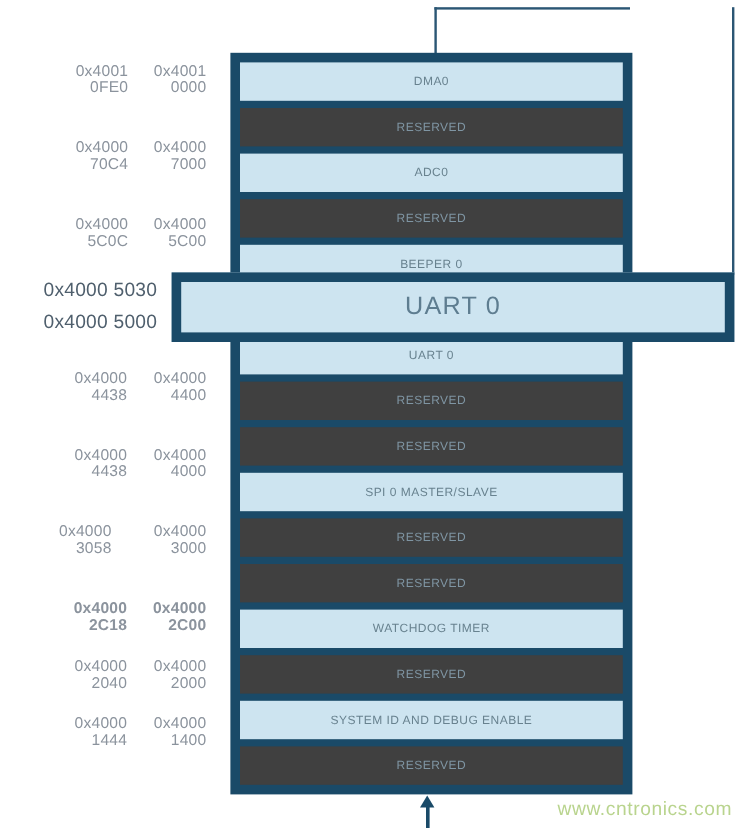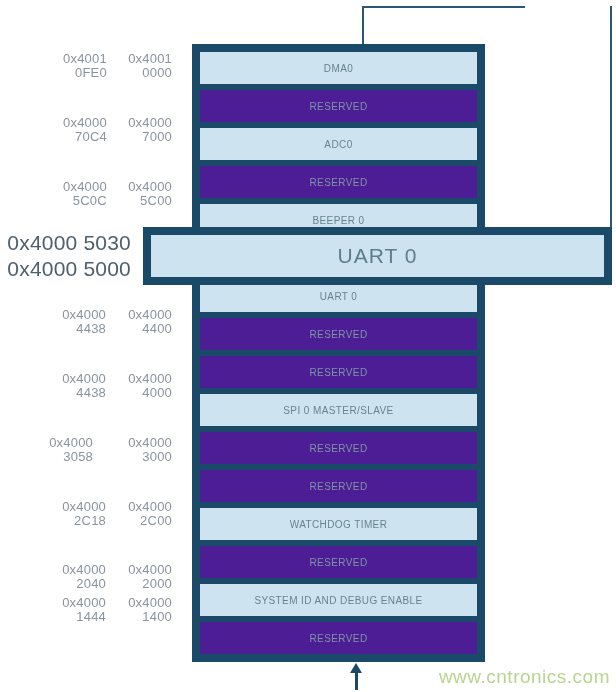--- a/index.html
+++ b/index.html
@@ -6,59 +6,59 @@
   .canvas{
     position:relative;width:616px;height:692px;overflow:hidden;background:#ffffff;
     font-family:"Liberation Sans", sans-serif;
   }
   
   .hline{position:absolute;left:362px;top:6px;width:163px;height:2px;background:#2b5674;}
   .vstem{position:absolute;left:362px;top:6px;width:2px;height:40px;background:#2b5674;}
   .vright{position:absolute;left:610px;top:6px;width:2px;height:223px;background:#2b5674;}
   
   .stack{
-    position:absolute;left:192px;top:44px;width:293px;height:618px;
+    position:absolute;left:192px;top:44px;width:335px;height:618px;
     background:#1a4a68;box-sizing:border-box;padding:8px;
     display:flex;flex-direction:column;gap:6px;z-index:1;text-align:right;
   }
   .row{
     flex:1 1 auto;display:flex;align-items:center;justify-content:center;
     font-size:10px;letter-spacing:0.4px;white-space:nowrap;
   }
   .row.light{background:#cde4f0;color:#68828f;}
-  .row.white{background:#4c1d95;color:#7f95a3;}
+  .row.white{background:#404040;color:#7f95a3;}
   
   .addr{
     position:absolute;left:40px;width:132px;height:26px;
     display:flex;flex-direction:row;justify-content:center;text-align:right;
     font-size:13px;line-height:13.5px;color:#8b939d;letter-spacing:0.2px;z-index:1;
   }
   
   .callout{
     position:absolute;left:143px;top:227px;width:469px;height:58px;box-sizing:border-box;
     background:#cde4f0;border:8px solid #1a4a68;z-index:3;
     display:flex;align-items:center;justify-content:center;
   }
   .callout span{font-size:21px;color:#5e7d90;letter-spacing:1px;}
   .big-addr{
     position:absolute;left:0px;top:230px;width:131px;text-align:right;
-    font-size:21px;line-height:26px;color:#4f5f6d;letter-spacing:0.2px;z-index:3;
+    font-size:16px;line-height:26px;color:#4f5f6d;letter-spacing:0.2px;z-index:3;
   }
   
   .arrow{position:absolute;left:345px;top:663px;width:22px;height:28px;z-index:1;}
   .arrow .head{
     position:absolute;left:5px;top:0;width:0;height:0;
     border-left:6px solid transparent;border-right:6px solid transparent;
     border-bottom:10px solid #1a4a68;
   }
   .arrow .shaft{position:absolute;left:9.5px;top:8px;width:3px;height:19px;background:#1a4a68;}
   
   .watermark{
     position:absolute;right:6px;top:666px;z-index:5;
-    font-size:19px;color:#b9d48e;letter-spacing:0.5px;
+    font-size:16px;color:#b9d48e;letter-spacing:0.5px;
   }
 </style>
 </head>
 <body>
 
 <div class="canvas">
   <div class="hline"></div>
   <div class="vstem"></div>
   <div class="vright"></div>
 
@@ -130,25 +130,25 @@
         <div>0x4000 4400</div>
       </div>
       <div class="addr" style="top: 372px;">
         <div>0x4000 4438</div>
         <div>0x4000 4000</div>
       </div>
       <div class="addr" style="top: 436px; gap: 26px;">
         <div>0x4000 3058</div>
         <div>0x4000 3000</div>
       </div>
-      <div class="addr" style="top: 500px;">
+      <div class="addr" style="top: 500px; font-weight: bold;">
         <div>0x4000 2C18</div>
         <div>0x4000 2C00</div>
       </div>
-      <div class="addr" style="top: 563px;">
+      <div class="addr" style="top: 548px;">
         <div>0x4000 2040</div>
         <div>0x4000 2000</div>
       </div>
       <div class="addr" style="top: 596px;">
         <div>0x4000 1444</div>
         <div>0x4000 1400</div>
       </div>
     </div>
 
   <div class="callout">

